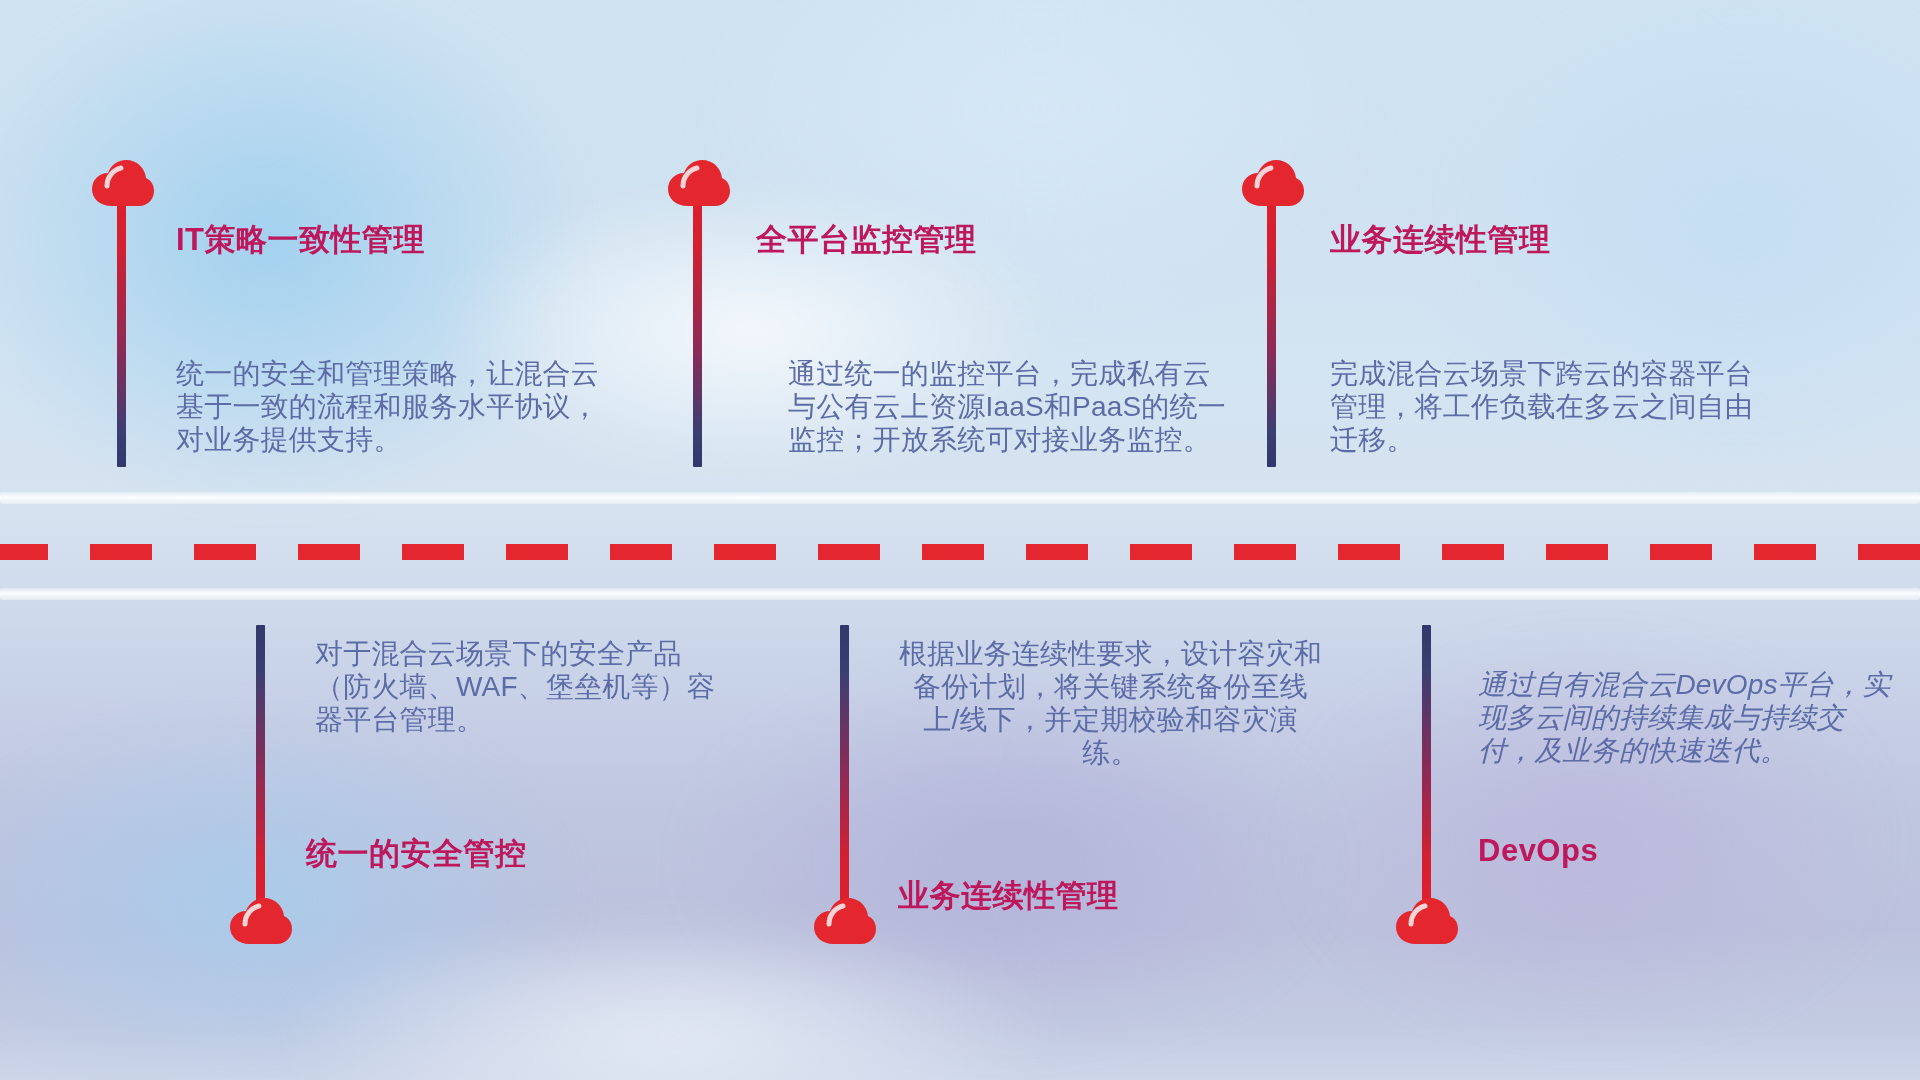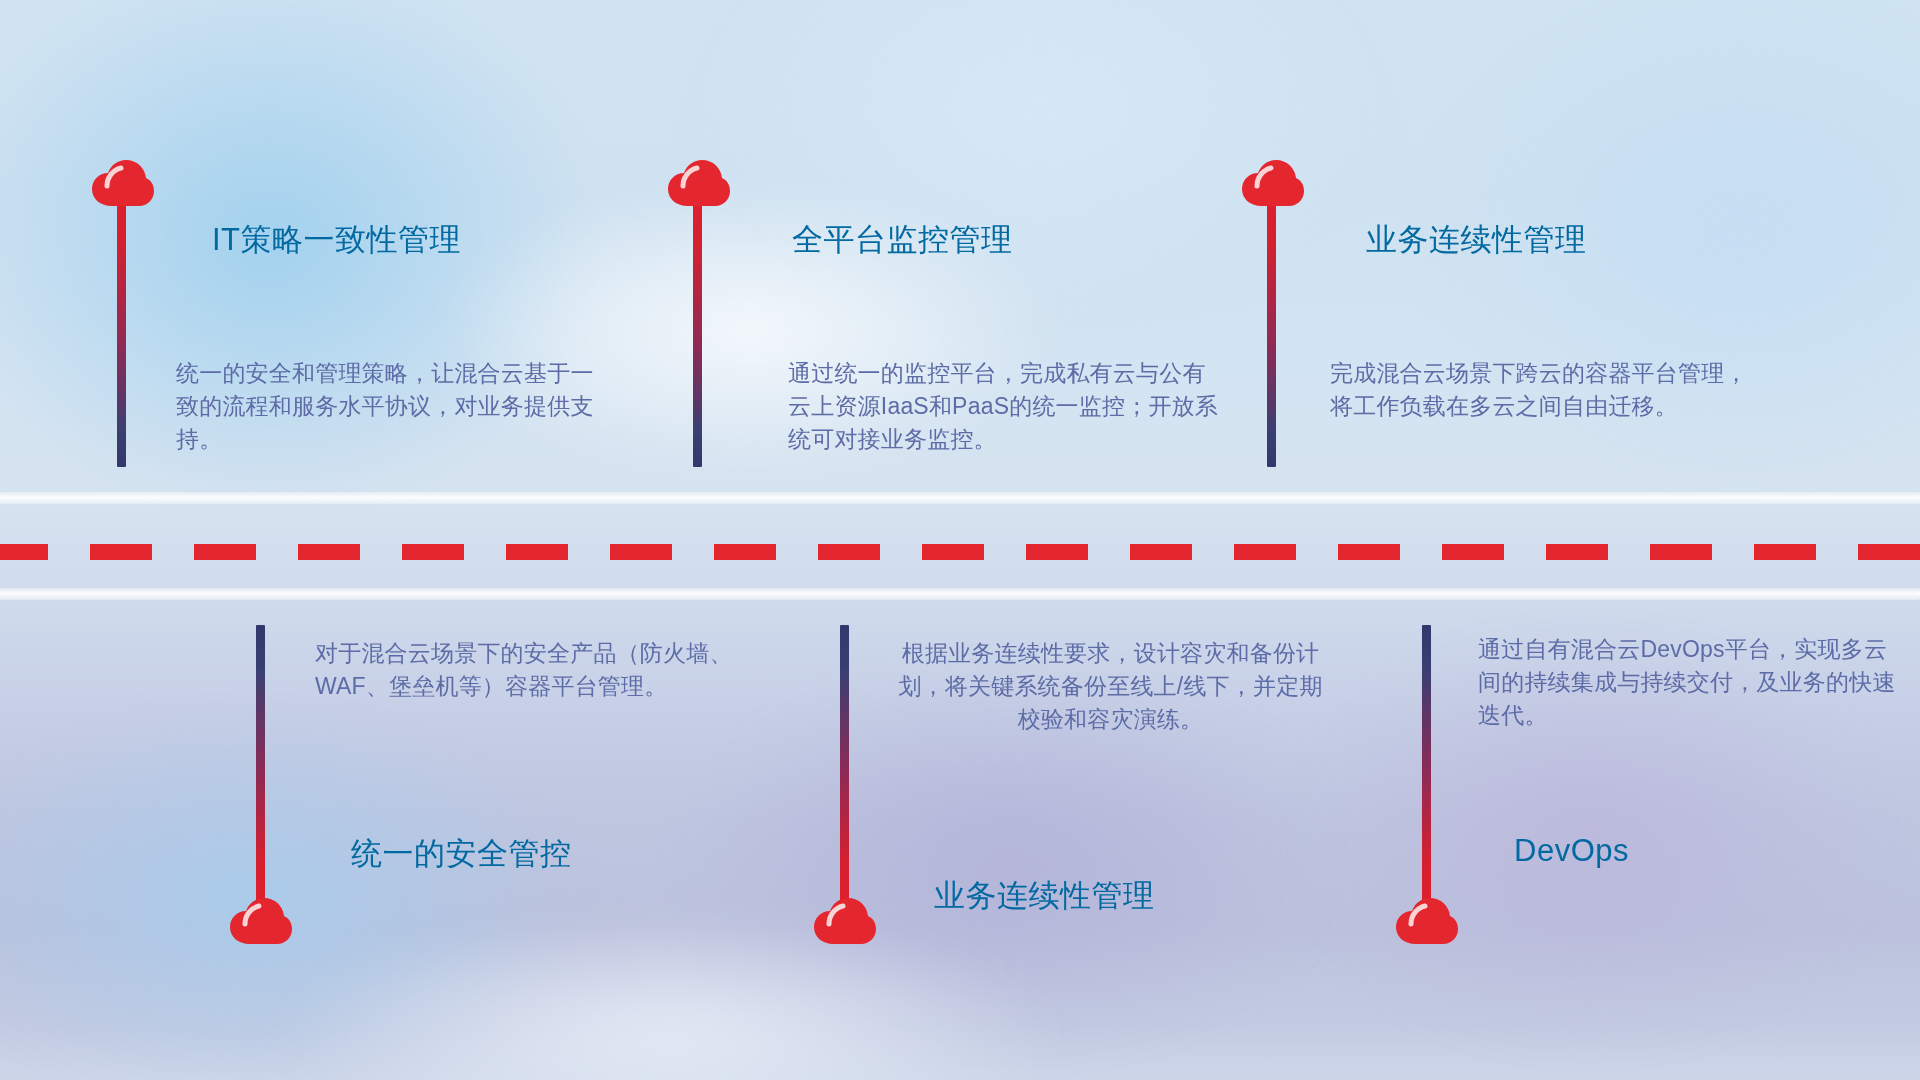--- a/index.html
+++ b/index.html
@@ -146,30 +146,29 @@
 
   .cloud-icon {
     position: absolute;
     width: 62px;
     height: 46px;
   }
 
   .col-title {
     position: absolute;
     font-size: 31px;
-    font-weight: normal;
-    color: #0369a1;
+    font-weight: bold;
+    color: #be185d;
     letter-spacing: .5px;
     white-space: nowrap;
-    margin-left: 36px;
   }
 
   .col-body {
     position: absolute;
-    font-size: 23px;
+    font-size: 28px;
     line-height: 33px;
     color: #5d6ba6;
     letter-spacing: .2px;
   }
   .col-body p { margin: 0; }
 </style>
 </head>
 <body>
 
 <div id="stage">
@@ -228,40 +227,40 @@
 
   <div class="panel">
     <div class="marker-stem stem-up" style="left:256px; top:625px; height:285px;"></div>
     <svg class="cloud-icon" style="left:230px; top:898px;" viewBox="0 0 62 46">
       <path d="M20 46 C7 46 0 38 0 29 C0 20 7 13 16 13 C19 5 26 0 34 0 C45 0 53 8 54 18 C59 20 62 25 62 31 C62 39 56 46 47 46 Z" fill="#e4262f"></path>
       <path d="M15 26 C15 17 21 10 29 8" stroke="#ffffff" stroke-opacity="0.8" stroke-width="5" stroke-linecap="round" fill="none"></path>
     </svg>
     <div class="col-body" style="left:315px; top:637px; width:420px;">
       <p>对于混合云场景下的安全产品（防火墙、WAF、堡垒机等）容器平台管理。</p>
     </div>
-    <div class="col-title" style="left:315px; top:833px;">统一的安全管控</div>
+    <div class="col-title" style="left:306px; top:833px;">统一的安全管控</div>
   </div>
 
   <div class="panel">
     <div class="marker-stem stem-up" style="left:840px; top:625px; height:285px;"></div>
     <svg class="cloud-icon" style="left:814px; top:898px;" viewBox="0 0 62 46">
       <path d="M20 46 C7 46 0 38 0 29 C0 20 7 13 16 13 C19 5 26 0 34 0 C45 0 53 8 54 18 C59 20 62 25 62 31 C62 39 56 46 47 46 Z" fill="#e4262f"></path>
       <path d="M15 26 C15 17 21 10 29 8" stroke="#ffffff" stroke-opacity="0.8" stroke-width="5" stroke-linecap="round" fill="none"></path>
     </svg>
     <div class="col-body" style="left:898px; top:637px; width:425px;text-align:center;">
       <p>根据业务连续性要求，设计容灾和备份计划，将关键系统备份至线上/线下，并定期校验和容灾演练。</p>
     </div>
     <div class="col-title" style="left:898px; top:875px;">业务连续性管理</div>
   </div>
 
   <div class="panel">
     <div class="marker-stem stem-up" style="left:1422px; top:625px; height:285px;"></div>
     <svg class="cloud-icon" style="left:1396px; top:898px;" viewBox="0 0 62 46">
       <path d="M20 46 C7 46 0 38 0 29 C0 20 7 13 16 13 C19 5 26 0 34 0 C45 0 53 8 54 18 C59 20 62 25 62 31 C62 39 56 46 47 46 Z" fill="#e4262f"></path>
       <path d="M15 26 C15 17 21 10 29 8" stroke="#ffffff" stroke-opacity="0.8" stroke-width="5" stroke-linecap="round" fill="none"></path>
     </svg>
-    <div class="col-body" style="left:1478px; top:633px; width:420px;">
+    <div class="col-body" style="left:1478px; top:668px; width:420px;font-style:italic;">
       <p>通过自有混合云DevOps平台，实现多云间的持续集成与持续交付，及业务的快速迭代。</p>
     </div>
     <div class="col-title" style="left:1478px; top:833px;">DevOps</div>
   </div>
 
 </div>
 
 </body></html>

